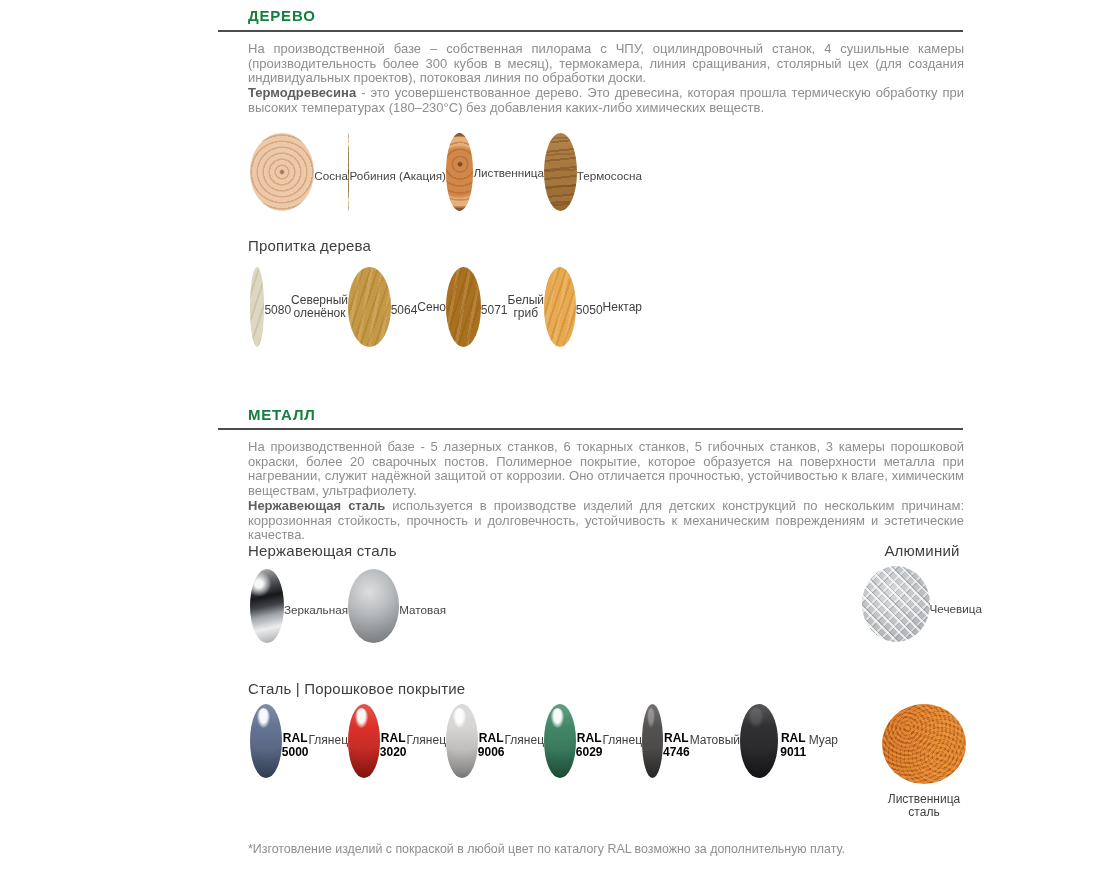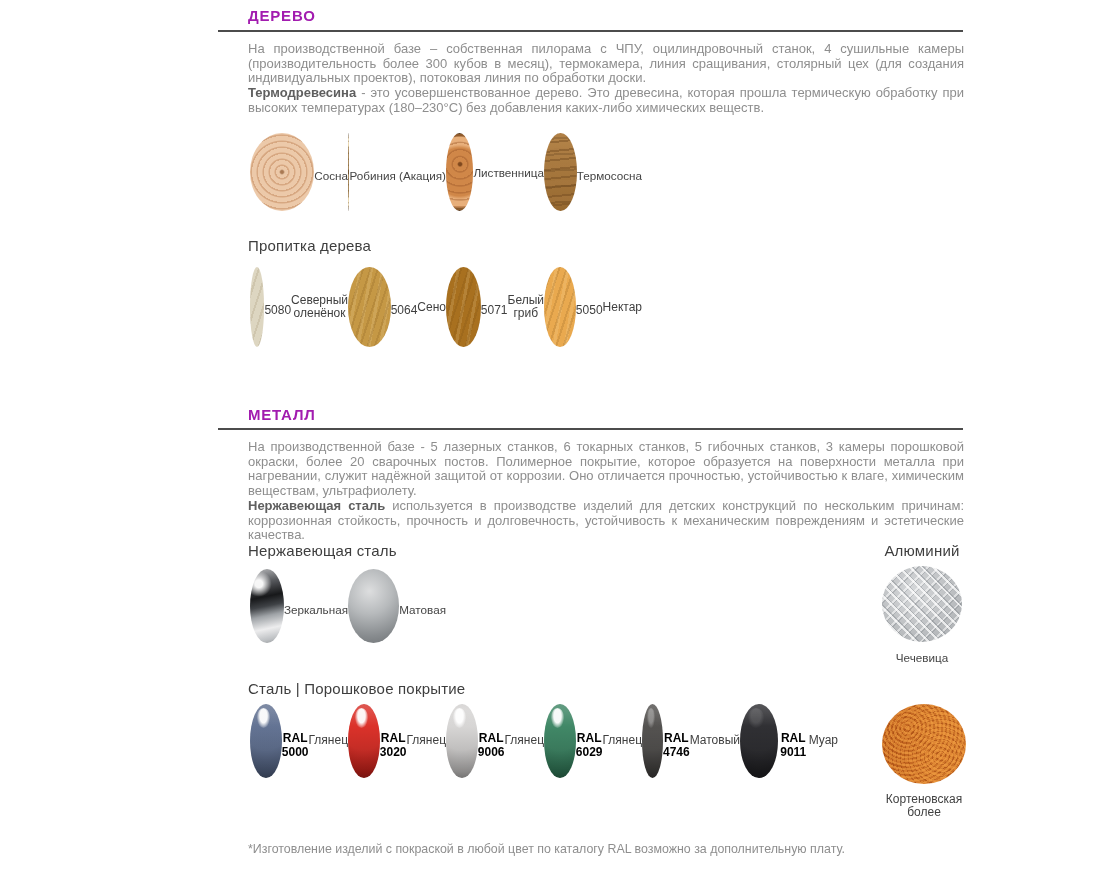--- a/index.html
+++ b/index.html
@@ -4,21 +4,21 @@
 <style>
   html,body{margin:0;padding:0;}
   body{
     width:1110px;height:879px;position:relative;overflow:hidden;
     background:#ffffff;
     font-family:"Liberation Sans", sans-serif;
     -webkit-font-smoothing:antialiased;
   }
   .abs{position:absolute;}
   .section-title{
-    left:248px;font-size:15px;font-weight:bold;color:#a21caf;letter-spacing:.8px;
+    left:248px;font-size:15px;font-weight:bold;color:#15803d;letter-spacing:.8px;
   }
   .rule{left:218px;width:745px;height:2px;background:#4c4c4c;}
   .para-block{left:248px;width:716px;}
   .para-block p{
     margin:0;font-size:13px;line-height:14.7px;color:#8e8e8e;text-align:justify;
   }
   .para-block p b{color:#5f5f5f;}
   .subhead{font-size:15px;color:#3e3e3e;letter-spacing:.2px;}
   .row{position:absolute;left:250px;display:flex;}
   .cell{width:98px;display:flex;flex-direction:row;align-items:center;}
@@ -172,21 +172,21 @@
   <div class="cell">
     <div class="chrome" style="margin-top:6px;"></div>
     <div class="swatch-label" style="margin-top:12px;">Зеркальная</div>
   </div>
   <div class="cell">
     <div class="matte-steel" style="margin-top:6px;"></div>
     <div class="swatch-label" style="margin-top:12px;">Матовая</div>
   </div>
 </div>
 
-<div class="abs" style="left:862px;top:566px;width:120px;display:flex;flex-direction:column;align-items:center;">
+<div class="abs" style="left:862px;top:566px;width:120px;display:flex;flex-direction:row;align-items:center;">
   <div class="alu-diamond" style="background-color: rgb(196, 198, 200);"></div>
   <div class="swatch-label" style="margin-top:9px;">Чечевица</div>
 </div>
 
 <div class="abs subhead" style="left:248px;top:680px;">Сталь | Порошковое покрытие</div>
 
 <div class="row" style="top:702px;position:absolute;">
   <div class="cell">
     <div class="sphere" style="margin-top: 2px; background-color: rgb(90, 107, 141);">
         <i class="hl"></i>
@@ -226,16 +226,16 @@
     <div class="sphere muar" style="margin-top: 2px; background-color: rgb(35, 35, 39);">
         <i class="hl"></i>
       </div>
     <div class="code-line" style="margin-top:11px;">RAL 9011</div>
     <div class="name-line">Муар</div>
   </div>
 </div>
 
 <div class="abs" style="left:872px;top:702px;width:104px;display:flex;flex-direction:column;align-items:center;">
   <div class="corten" style="margin-top: 2px; background-color: rgb(207, 111, 36);"></div>
-  <div class="name-line" style="margin-top:9px;width:86px;">Кортеновская более</div>
+  <div class="name-line" style="margin-top:9px;width:86px;">Лиственница сталь</div>
 </div>
 
 <div class="abs footnote" style="top:842px;">*Изготовление изделий с покраской в любой цвет по каталогу RAL возможно за дополнительную плату.</div>
 
 </body></html>

